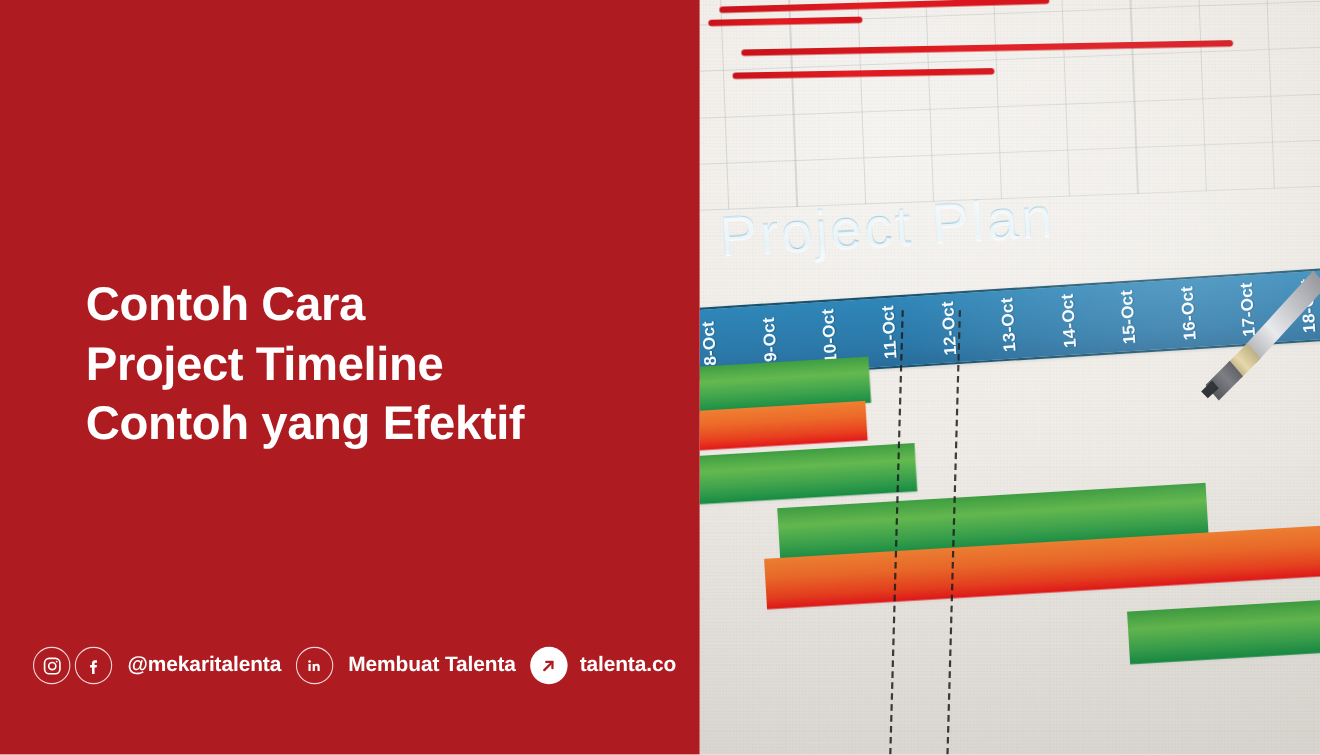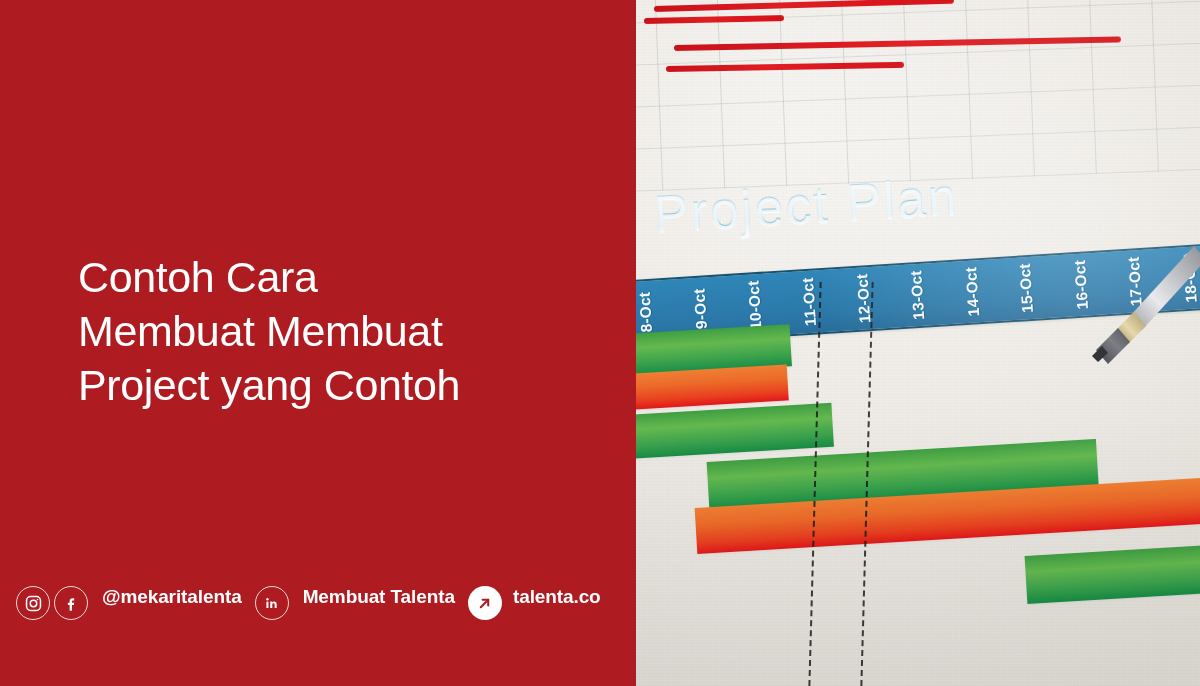--- a/index.html
+++ b/index.html
@@ -22,32 +22,33 @@
     z-index:5;
   }
 
   .headline {
     position:absolute;
     left:78px;
     top:250px;
     width:520px;
     color:#ffffff;
     font-size:43px;
-    font-weight:normal;
+    font-weight:bold;
     line-height:1.26;
     letter-spacing:-0.4px;
   }
   .headline-line { display:block; white-space:nowrap; }
 
   
   .footer {
     position:absolute;
-    left:16px;
+    left:30px;
     bottom:62px;
     display:flex;
+    align-items:center;
     height:38px;
   }
   .ic-circle {
     width:34px; height:34px;
     border:1.6px solid rgba(255,255,255,0.82);
     border-radius:50%;
     display:flex; align-items:center; justify-content:center;
     flex:0 0 auto;
   }
   .ic-circle svg { display:block; }
@@ -198,22 +199,22 @@
 </style>
 </head>
 <body>
 
 <div class="banner">
 
   <div class="left-panel">
 
     <h1 class="headline">
       <span class="headline-line">Contoh Cara</span>
-      <span class="headline-line">Membuat Membuat</span>
-      <span class="headline-line">Project yang Contoh</span>
+      <span class="headline-line">Project Timeline</span>
+      <span class="headline-line">Contoh yang Efektif</span>
     </h1>
 
     <div class="footer">
 
       <div class="ic-circle">
         <svg width="19" height="19" viewBox="0 0 24 24" fill="none" stroke="#ffffff" stroke-width="1.9" stroke-linecap="round" stroke-linejoin="round">
           <rect x="3.2" y="3.2" width="17.6" height="17.6" rx="5.2"></rect>
           <circle cx="12" cy="12" r="4.1"></circle>
           <circle cx="17.1" cy="6.9" r="1.05" fill="#ffffff" stroke="none"></circle>
         </svg>

